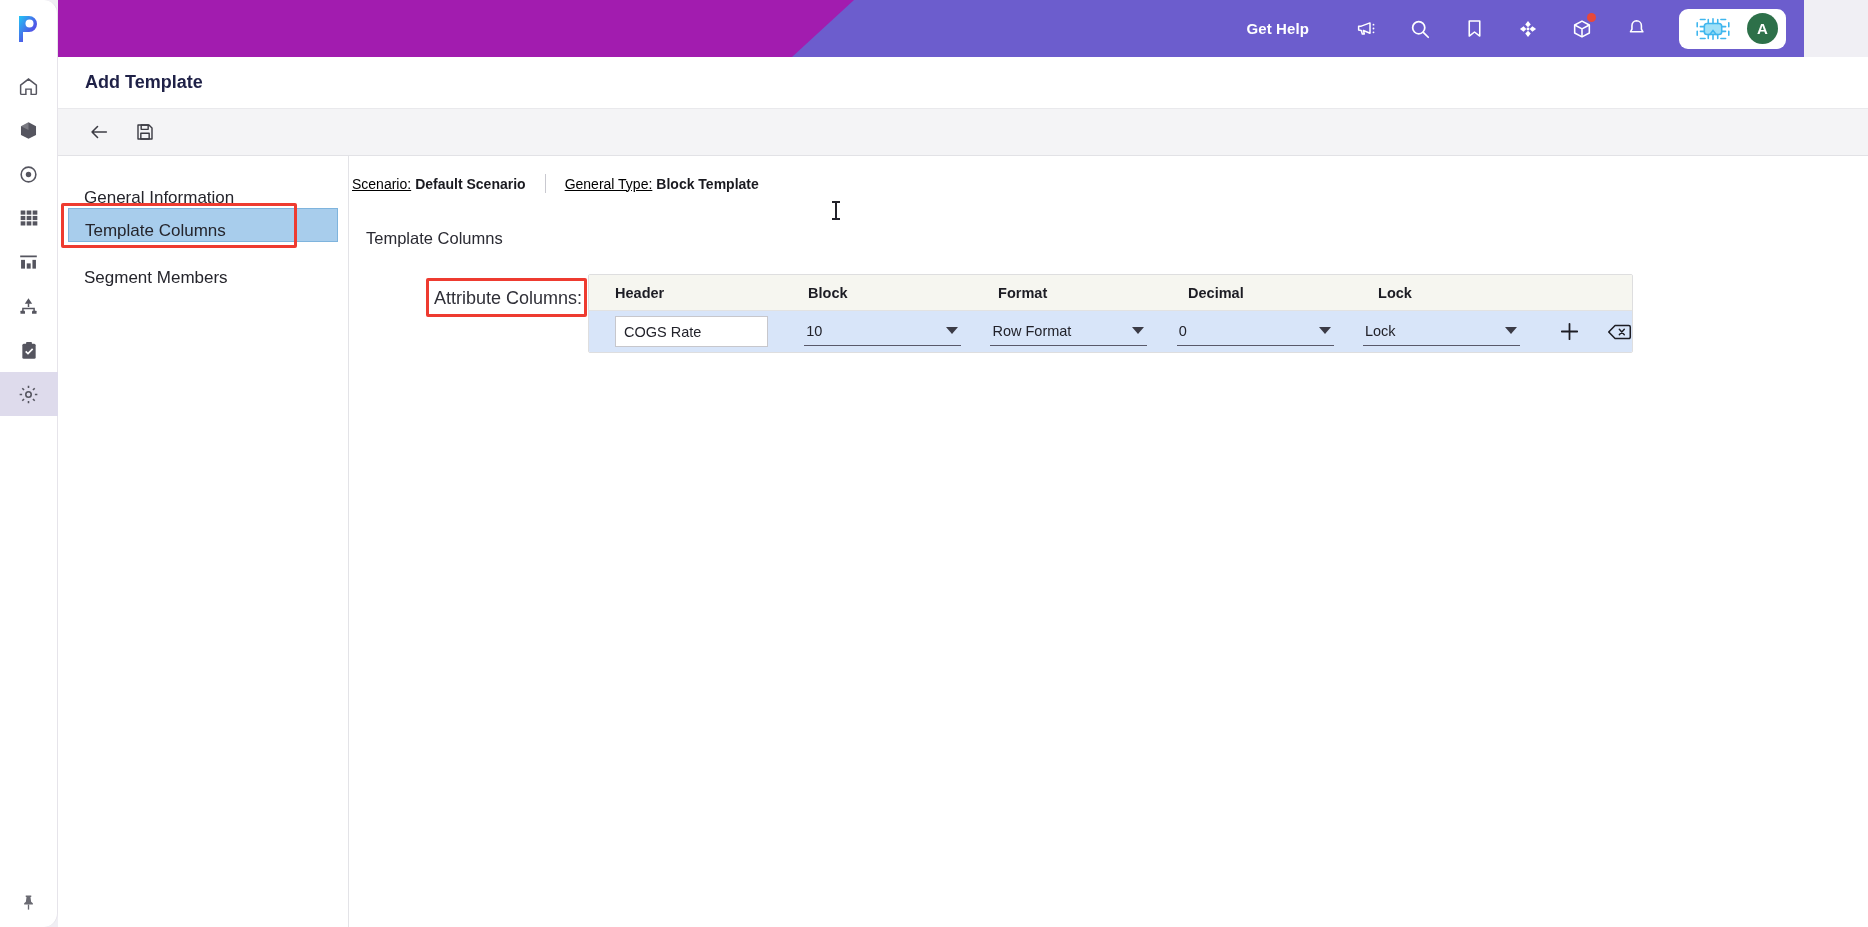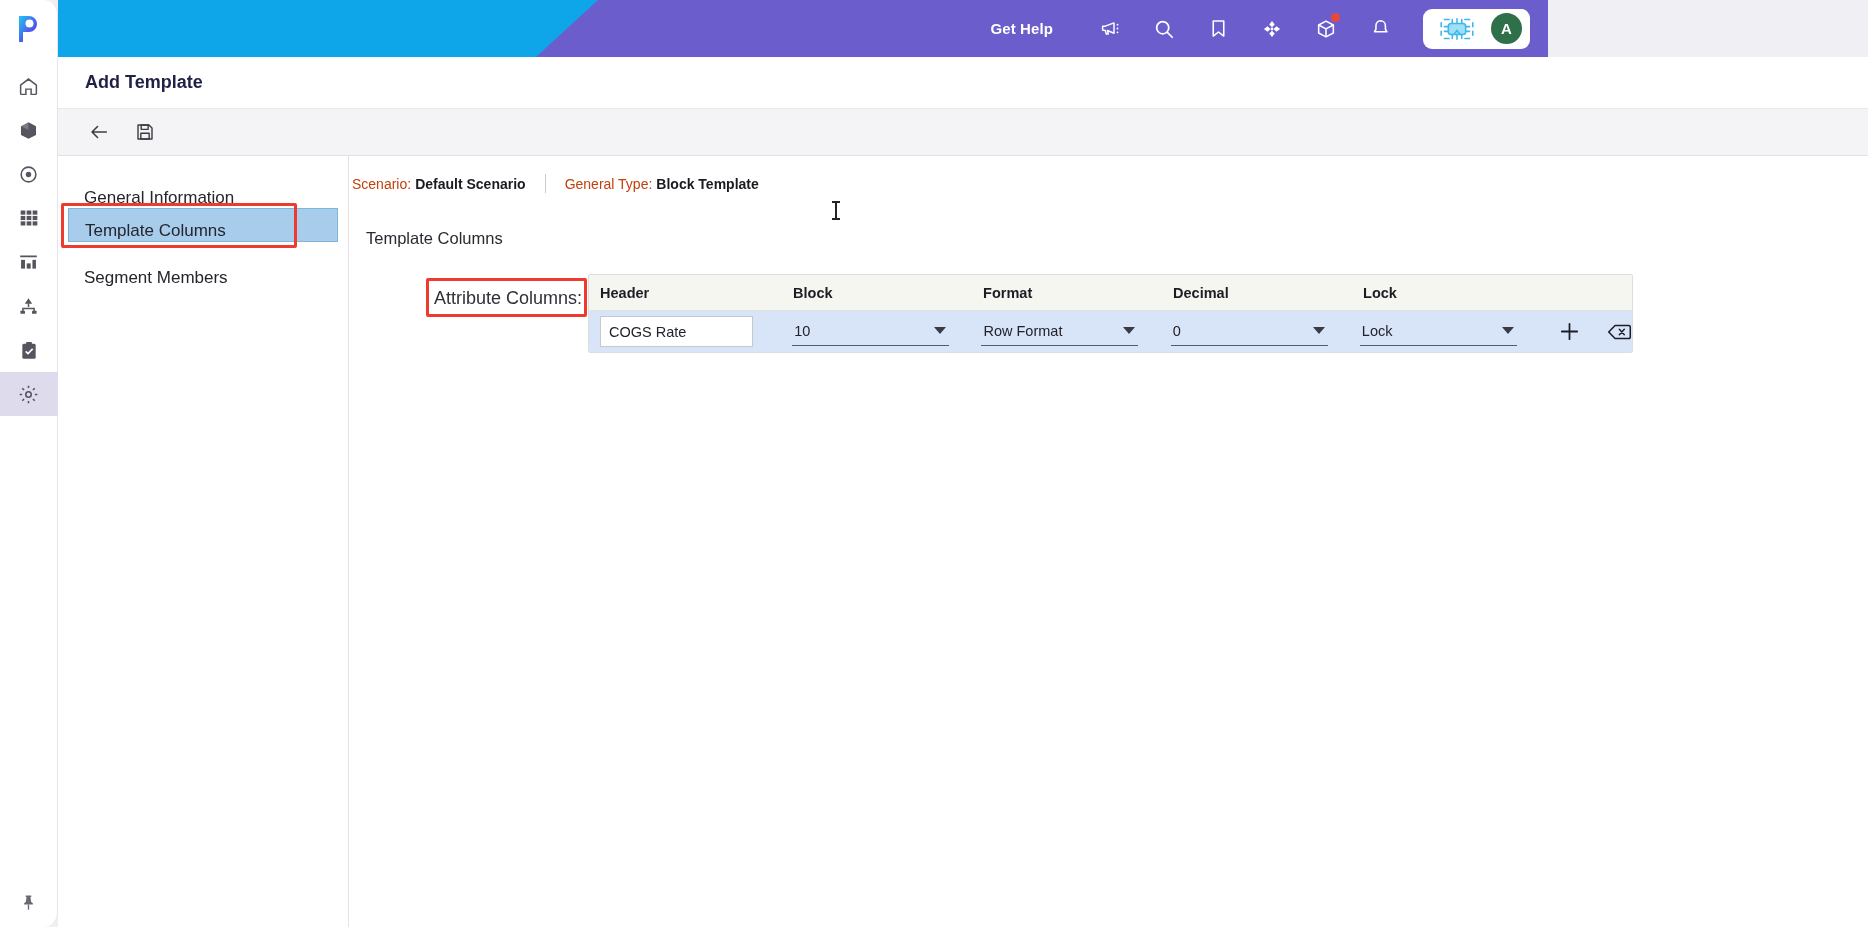--- a/index.html
+++ b/index.html
@@ -34,22 +34,22 @@
     color: #55555f;
     cursor: pointer;
   }
   .rail-item.active { background: #dedbec; }
   .rail-spacer { flex: 1; }
   .rail-pin { width: 58px; height: 50px; display: flex; align-items: center; justify-content: center; color: #6a6a72; }
 
   
   .topbar {
     position: absolute; left: 58px; top: 0;
-    width: 1490px; height: 57px;
-    background: #0ea5e9;
+    width: 1746px; height: 57px;
+    background: #a21caf;
     overflow: hidden;
   }
   .topbar-purple {
     position: absolute; right: 0; top: 0;
     width: 1060px; height: 57px;
     background: #6c5dcd;
     clip-path: polygon(110px 0, 100% 0, 100% 100%, 48px 100%);
     display: flex; align-items: center; justify-content: flex-end;
     padding-right: 18px;
   }
@@ -143,21 +143,21 @@
     pointer-events: none;
   }
 
   .main-pane { flex: 1; padding: 18px 0 0 0; position: relative; }
 
   .meta-row {
     display: flex; align-items: center;
     font-size: 14px; color: #303038;
     padding-left: 3px;
   }
-  .meta-row .k { color: #c2410c; }
+  .meta-row .k { color: #000000; text-decoration: underline; }
   .meta-row .v { font-weight: bold; color: #1a1a20; margin-left: 4px; }
   .meta-sep {
     width: 1px; height: 19px; background: #c9c9d0;
     margin: 0 19px;
   }
 
   .section-title {
     margin-top: 36px; padding-left: 17px;
     font-size: 16.5px; color: #2a2a32;
   }
@@ -206,21 +206,21 @@
     background: #f6f6f0;
     border-bottom: 1px solid #e2e2e2;
     font-size: 14.5px; font-weight: bold; color: #1d1d24;
   }
   .grid-row {
     display: flex; align-items: center;
     height: 41px;
     background: #d8e5f9;
     font-size: 14.5px; color: #22222a;
   }
-  .c-header { width: 193px; padding-left: 11px; }
+  .c-header { width: 193px; padding-left: 11px; margin-left: 15px; }
   .c-width  { width: 190px; padding-left: 11px; }
   .c-format { width: 190px; padding-left: 11px; }
   .c-decimal{ width: 190px; padding-left: 11px; }
   .c-lock   { width: 190px; padding-left: 11px; }
   .c-actions{ flex: 1; display: flex; align-items: center; gap: 25px; padding-left: 19px; }
 
   .cell-input {
     width: 153px; height: 31px;
     background: #ffffff;
     border: 1px solid #c7c7cc;

